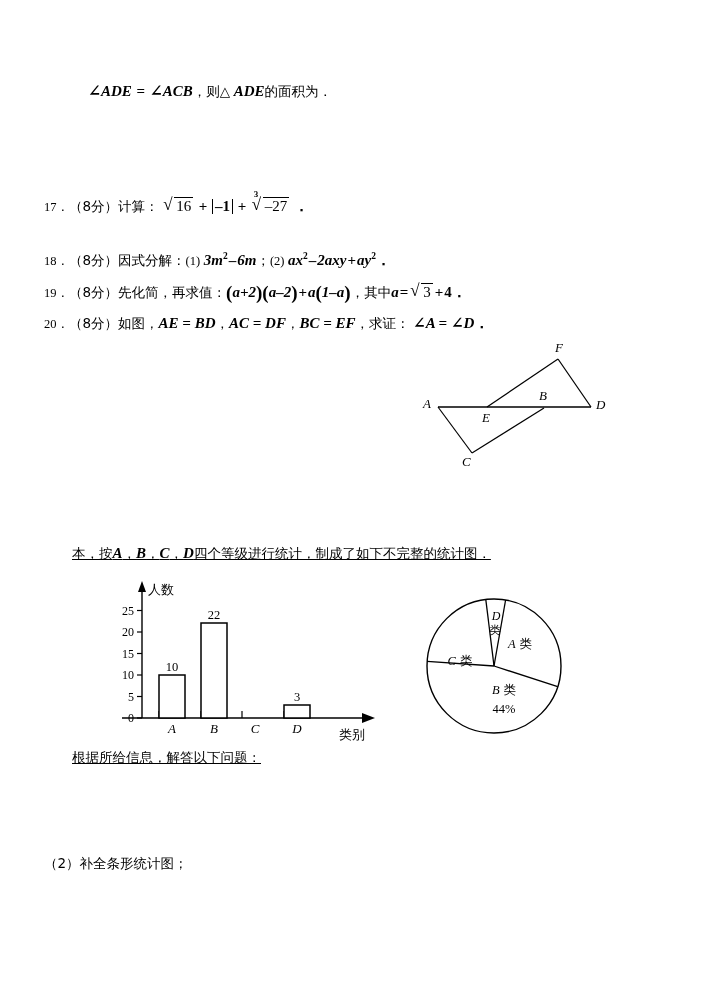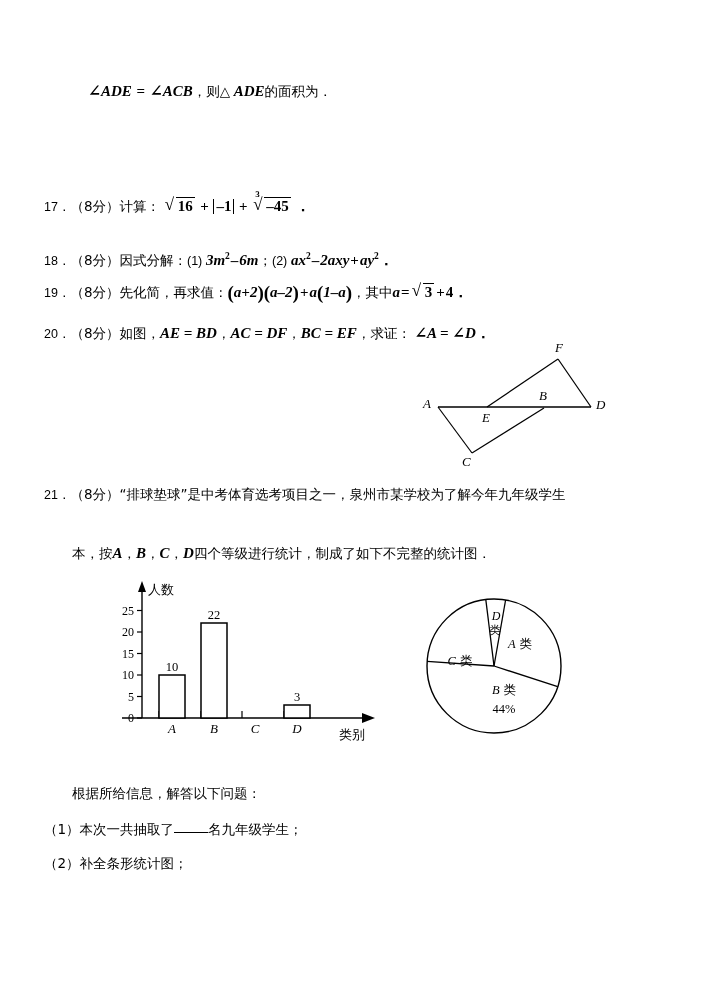--- a/index.html
+++ b/index.html
@@ -40,21 +40,21 @@
     font-weight: bold;
     font-size: 15px;
   }
   .op {
     font-family: "Liberation Serif", "DejaVu Serif", serif;
     font-weight: bold;
     font-size: 15px;
     padding: 0 1px;
   }
   .num-small {
-    font-family: Liberation Sans, sans-serif;
+    font-family: Liberation Serif, serif;
     font-size: 12.5px;
   }
   sup.pwn {
     font-size: 9.5px;
     vertical-align: super;
     font-weight: bold;
     font-style: normal;
   }
   .radical {
     display: inline-block;
@@ -66,21 +66,21 @@
     position: absolute;
     left: 0;
     top: -1px;
     font-size: 17px;
     font-weight: normal;
   }
   .radical > .rad-body {
     display: inline-block;
     border-top: 1.4px solid #000;
     padding: 0 2px;
-    font-weight: bold;
+    font-weight: normal;
     font-size: 15px;
   }
   .radical > .rad-index {
     position: absolute;
     left: 2px;
     top: -7px;
     font-size: 9px;
     font-weight: bold;
   }
   .absbar {
@@ -125,36 +125,36 @@
     <span class="radical">
       <span class="rad-glyph">√</span>
       <span class="rad-body">16</span>
     </span>
     <span class="op">+</span>
     <span class="absbar">–1</span>
     <span class="op">+</span>
     <span class="radical">
       <span class="rad-index">3</span>
       <span class="rad-glyph">√</span>
-      <span class="rad-body">–45</span>
+      <span class="rad-body">–27</span>
     </span>
     <span class="mn">．</span>
   </div>
 
   <div class="line" style="left:44px; top:251px;">
     <span class="num-small">18．</span><span class="cn">（8分）</span><span class="cn">因式分解：</span><span class="num-small">(1)</span>
     <span class="mi">3m</span><sup class="pwn">2</sup><span class="op">–</span><span class="mi">6m</span><span class="cn">；</span><span class="num-small">(2)</span>
     <span class="mi">ax</span><sup class="pwn">2</sup><span class="op">–</span><span class="mi">2axy</span><span class="op">+</span><span class="mi">ay</span><sup class="pwn">2</sup><span class="mn">．</span>
   </div>
 
   <div class="line" style="left:44px; top:283px;">
     <span class="num-small">19．</span><span class="cn">（8分）</span><span class="cn">先化简，再求值：</span><span class="paren-big">(</span><span class="mi">a+2</span><span class="paren-big">)</span><span class="paren-big">(</span><span class="mi">a–2</span><span class="paren-big">)</span><span class="op">+</span><span class="mi">a</span><span class="paren-big">(</span><span class="mi">1–a</span><span class="paren-big">)</span><span class="cn">，其中</span><span class="mi">a</span><span class="op">=</span><span class="radical"><span class="rad-glyph">√</span><span class="rad-body">3</span></span><span class="op">+</span><span class="mn">4</span><span class="mn">．</span>
   </div>
 
-  <div class="line" style="left:44px; top:325px;">
+  <div class="line" style="left:44px; top:315px;">
     <span class="num-small">20．</span><span class="cn">（8分）</span><span class="cn">如图，</span><span class="mi">AE = BD</span><span class="cn">，</span><span class="mi">AC = DF</span><span class="cn">，</span><span class="mi">BC = EF</span><span class="cn">，</span><span class="cn">求证：</span> <span class="mi">∠A = ∠D</span><span class="mn">．</span>
   </div>
 
   <div class="figwrap" style="left:410px; top:338px;">
     <svg width="215" height="130" viewBox="0 0 215 130">
 
       <line x1="28" y1="69" x2="181" y2="69" stroke="#000" stroke-width="1.5"></line>
 
       <line x1="28" y1="69" x2="62" y2="115" stroke="#000" stroke-width="1.2"></line>
       <line x1="62" y1="115" x2="134" y2="70" stroke="#000" stroke-width="1.2"></line>
@@ -164,24 +164,21 @@
 
       <text x="13" y="70" font-family="Liberation Serif, serif" font-style="italic" font-size="13">A</text>
       <text x="72" y="84" font-family="Liberation Serif, serif" font-style="italic" font-size="13">E</text>
       <text x="129" y="62" font-family="Liberation Serif, serif" font-style="italic" font-size="13">B</text>
       <text x="186" y="71" font-family="Liberation Serif, serif" font-style="italic" font-size="13">D</text>
       <text x="145" y="14" font-family="Liberation Serif, serif" font-style="italic" font-size="13">F</text>
       <text x="52" y="128" font-family="Liberation Serif, serif" font-style="italic" font-size="13">C</text>
     </svg>
   </div>
 
-  <div class="line" style="left:44px; top:487px;">
-    <span class="num-small">21．</span><span class="cn">（8分）</span><span class="cn">“排球垫球”是中考体育选考项目之一，泉州市某学校为了解今年九年级学生</span>
-  </div>
-  <div class="line" style="left:72px; top:545px;">
+  <div class="line" style="left:72px; top:545px;text-decoration:underline;">
     <span class="cn">本，按</span><span class="mi">A</span><span class="cn">，</span><span class="mi">B</span><span class="cn">，</span><span class="mi">C</span><span class="cn">，</span><span class="mi">D</span><span class="cn">四个等级进行统计，制成了如下不完整的统计图．</span>
   </div>
 
   <div class="figwrap" style="left:112px; top:572px;">
     <svg width="290" height="170" viewBox="0 0 290 170">
 
       <line x1="30" y1="146" x2="30" y2="17" stroke="#000" stroke-width="1.4"></line>
       <polygon points="30,9 26,20 34,20" fill="#000"></polygon>
 
       <line x1="10" y1="146" x2="255" y2="146" stroke="#000" stroke-width="1.4"></line>
@@ -247,23 +244,20 @@
       <text x="84" y="102" font-family="DejaVu Sans, sans-serif" font-size="12.5" text-anchor="middle"><tspan font-family="Liberation Serif, serif" font-style="italic">B</tspan> <tspan>类</tspan></text>
       <text x="84" y="121" font-family="Liberation Serif, serif" font-size="12.5" text-anchor="middle">44%</text>
 
       <text x="40" y="73" font-family="DejaVu Sans, sans-serif" font-size="12.5" text-anchor="middle"><tspan font-family="Liberation Serif, serif" font-style="italic">C</tspan> <tspan>类</tspan></text>
 
       <text x="76" y="28" font-family="Liberation Serif, serif" font-style="italic" font-size="12" text-anchor="middle">D</text>
       <text x="75" y="42" font-family="DejaVu Sans, sans-serif" font-size="11.5" text-anchor="middle">类</text>
     </svg>
   </div>
 
-  <div class="line" style="left:72px; top:786px;">
+  <div class="line" style="left:72px; top:750px;text-decoration:underline;">
     <span class="cn">根据所给信息，解答以下问题：</span>
-  </div>
-  <div class="line" style="left:44px; top:822px;">
-    <span class="cn">（1）</span><span class="cn">本次一共抽取了</span><span class="underline-blank"></span><span class="cn">名九年级学生；</span>
   </div>
   <div class="line" style="left:44px; top:856px;">
     <span class="cn">（2）</span><span class="cn">补全条形统计图；</span>
   </div>
 
 </div>
 
 </body></html>

